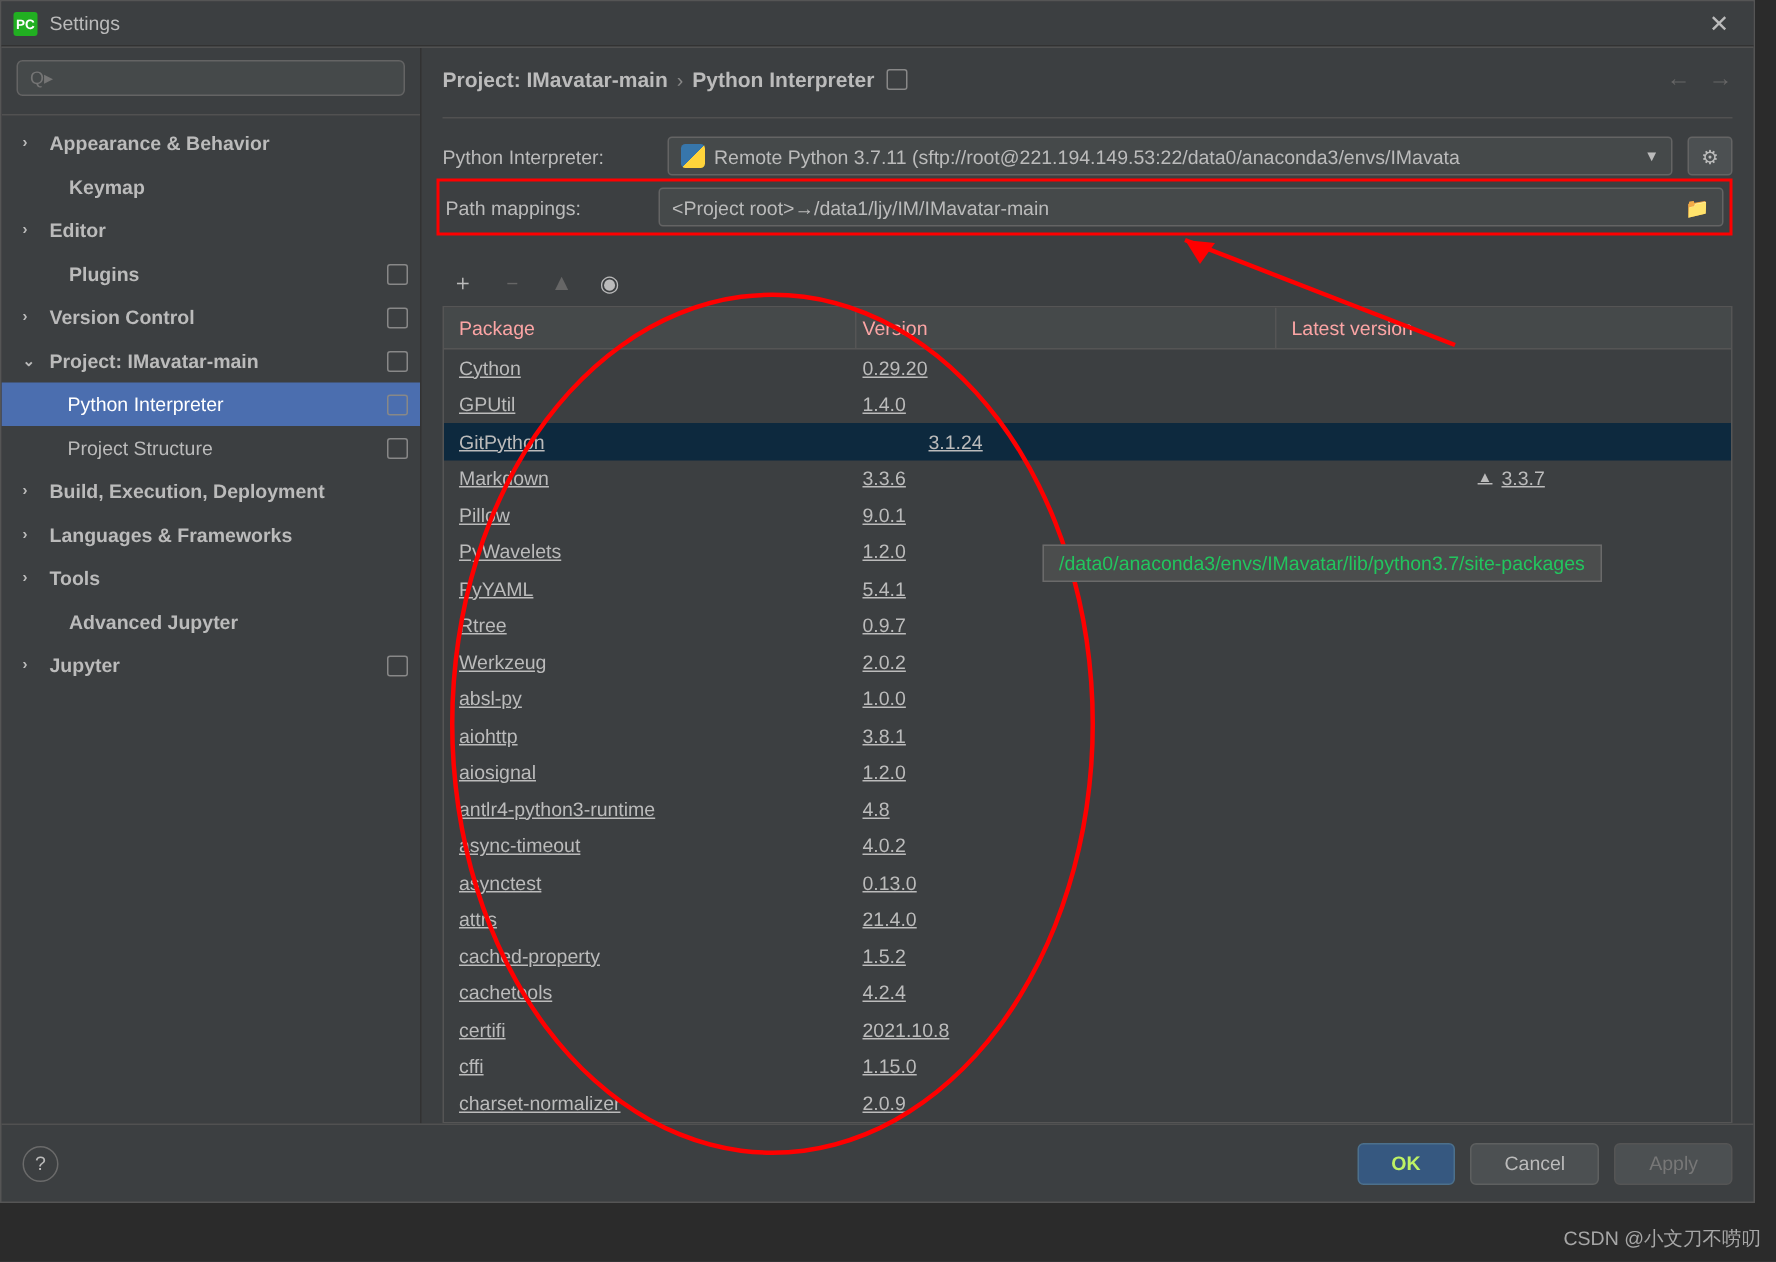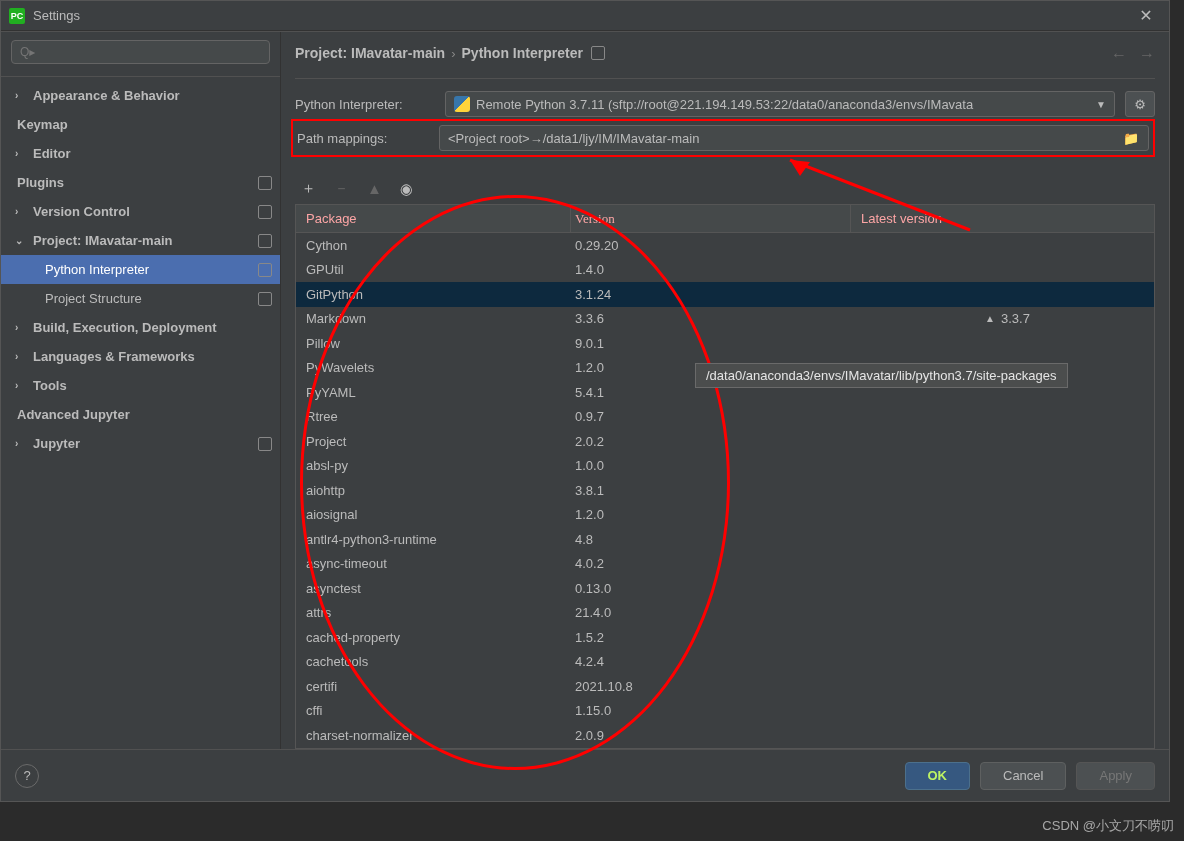--- a/index.html
+++ b/index.html
@@ -88,21 +88,21 @@
   display: flex;
   align-items: center;
   height: 29px;
   padding: 0 8px 0 14px;
   cursor: pointer;
   color: #bbbbbb;
   position: relative;
 }
 .tree-item.bold { font-weight: bold; }
 .tree-item.child { padding-left: 44px; }
-.tree-item.noarrow { padding-left: 16px; }
+.tree-item.noarrow { padding-left: 45px; }
 .tree-item.selected {
   background: #4b6eaf;
   color: #ffffff;
 }
 .tree-arrow {
   width: 14px; display: inline-block;
   color: #bbbbbb;
   font-size: 10px;
   margin-right: 4px;
 }
@@ -223,39 +223,39 @@
 }
 .pkg-head {
   display: flex;
   background: #45494a;
   border-bottom: 1px solid #555;
   height: 28px;
   align-items: center;
   color: #fca5a5;
 }
 .col-pkg { width: 275px; padding-left: 10px; border-right: 1px solid #555; height: 100%; display: flex; align-items: center; }
-.col-ver { width: 280px; padding-left: 4px; border-right: 1px solid #555; height: 100%; display: flex; align-items: center; font-family: Liberation Serif, serif; }
+.col-ver { width: 280px; padding-left: 4px; border-right: 1px solid #555; height: 100%; display: flex; align-items: center; }
 .col-lat { flex: 1; padding-left: 10px; height: 100%; display: flex; align-items: center; }
-.pkg-body { flex: 1; overflow-y: hidden; }
+.pkg-body { flex: 1; overflow-y: hidden; text-decoration: underline; }
 .pkg-row {
   display: flex;
   height: 24.5px;
   align-items: center;
   color: #bbbbbb;
 }
-.pkg-row.sel { background: #0d293e; }
+.pkg-row.sel { background: #0d293e; gap: 44px; }
 .pkg-row .c1 { width: 275px; padding-left: 10px; }
 .pkg-row .c2 { width: 280px; padding-left: 4px; }
 .pkg-row .c3 { flex: 1; padding-left: 10px; display: flex; align-items: center; justify-content: center; }
 .up-arrow { font-size: 10px; margin-right: 6px; }
 .tooltip {
   position: absolute;
   background: #4b4d4d;
   border: 1px solid #6a6a6a;
-  color: #e5e5e5;
+  color: #22c55e;
   padding: 4px 10px;
   font-size: 13px;
   left: 695px;
   top: 363px;
   z-index: 50;
 }
 .footer {
   height: 52px;
   border-top: 1px solid #515151;
   display: flex;
@@ -460,21 +460,21 @@
               <div class="c1">PyYAML</div>
               <div class="c2">5.4.1</div>
               <div class="c3"></div>
             </div>
             <div class="pkg-row">
               <div class="c1">Rtree</div>
               <div class="c2">0.9.7</div>
               <div class="c3"></div>
             </div>
             <div class="pkg-row">
-              <div class="c1">Project</div>
+              <div class="c1">Werkzeug</div>
               <div class="c2">2.0.2</div>
               <div class="c3"></div>
             </div>
             <div class="pkg-row">
               <div class="c1">absl-py</div>
               <div class="c2">1.0.0</div>
               <div class="c3"></div>
             </div>
             <div class="pkg-row">
               <div class="c1">aiohttp</div>

